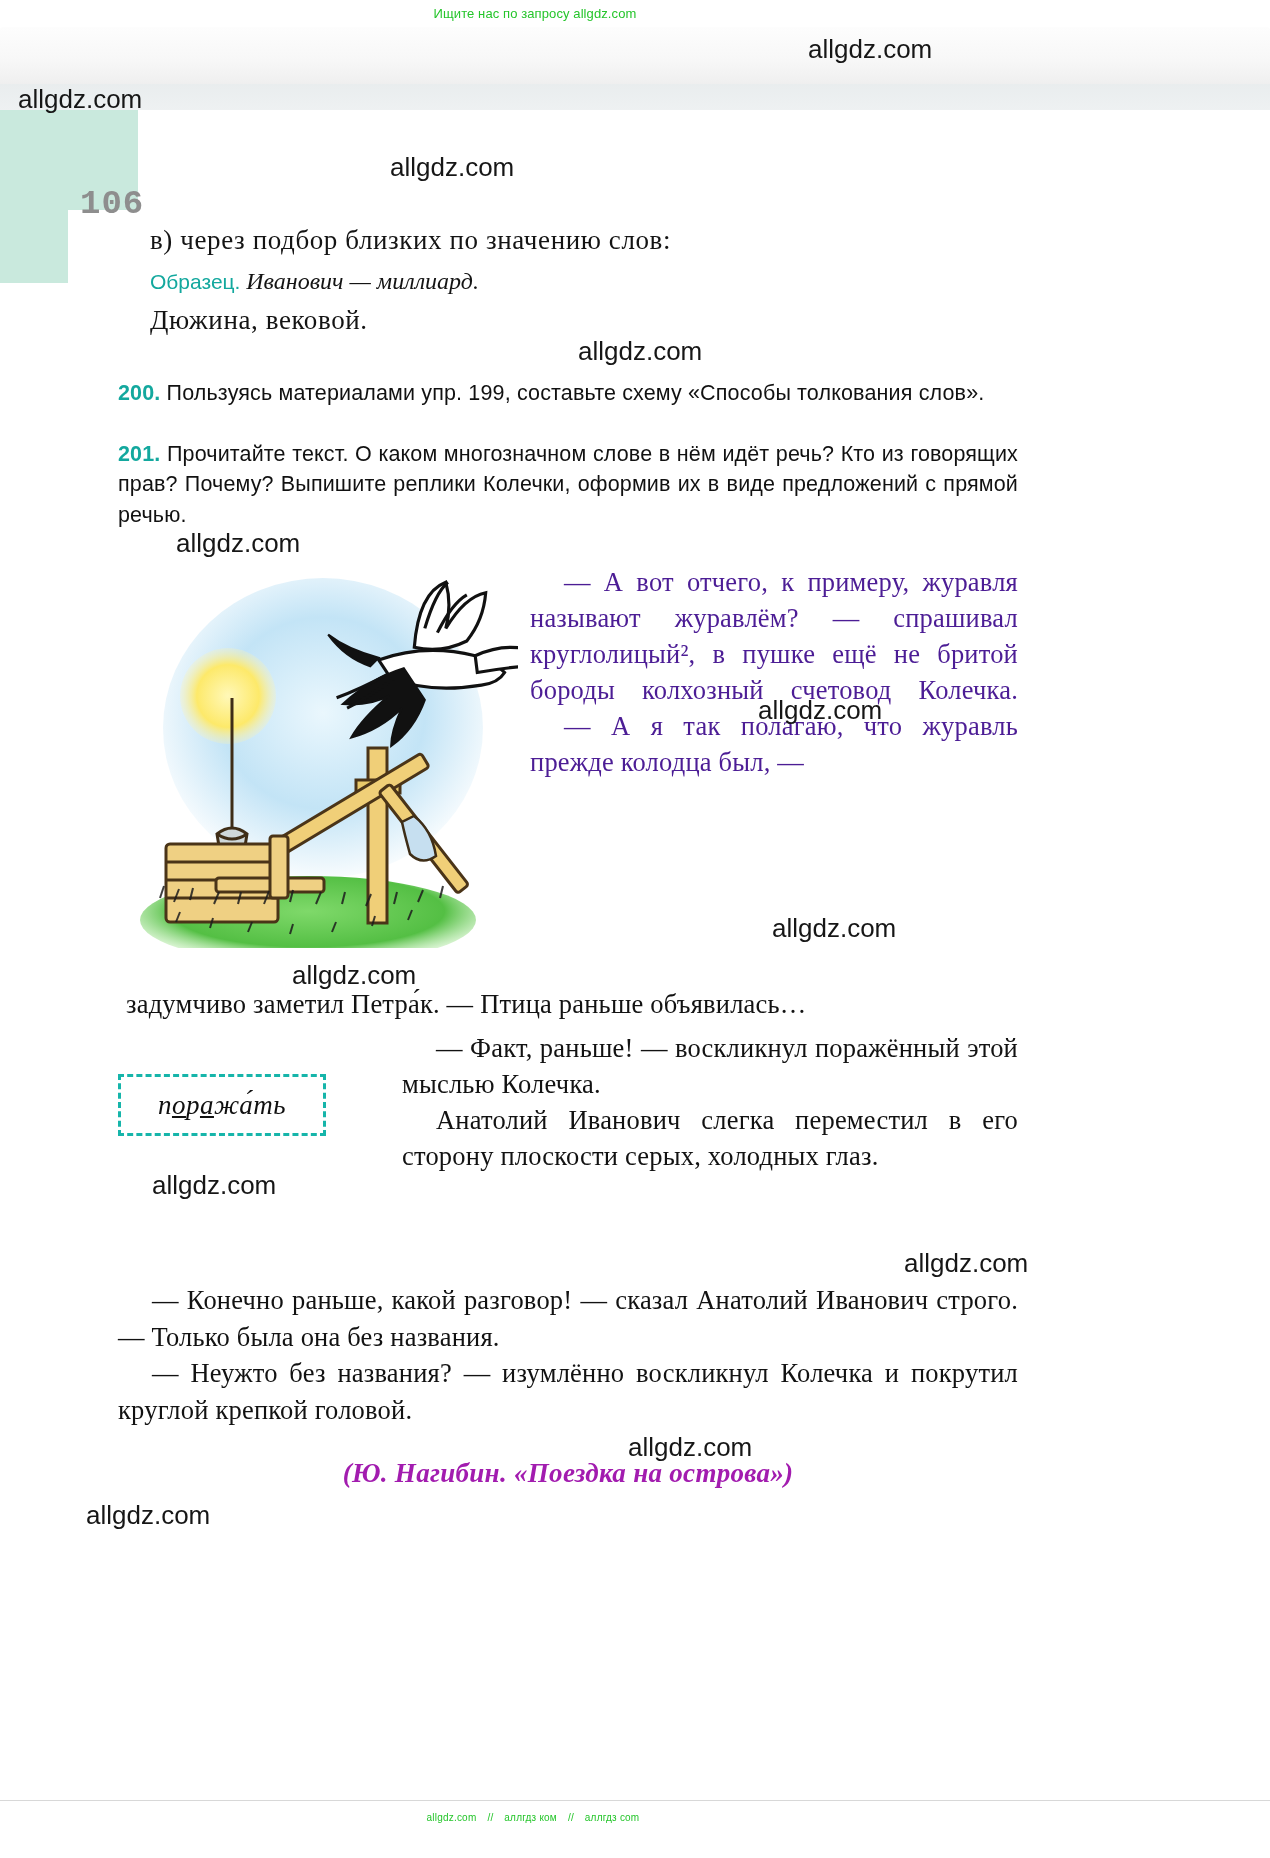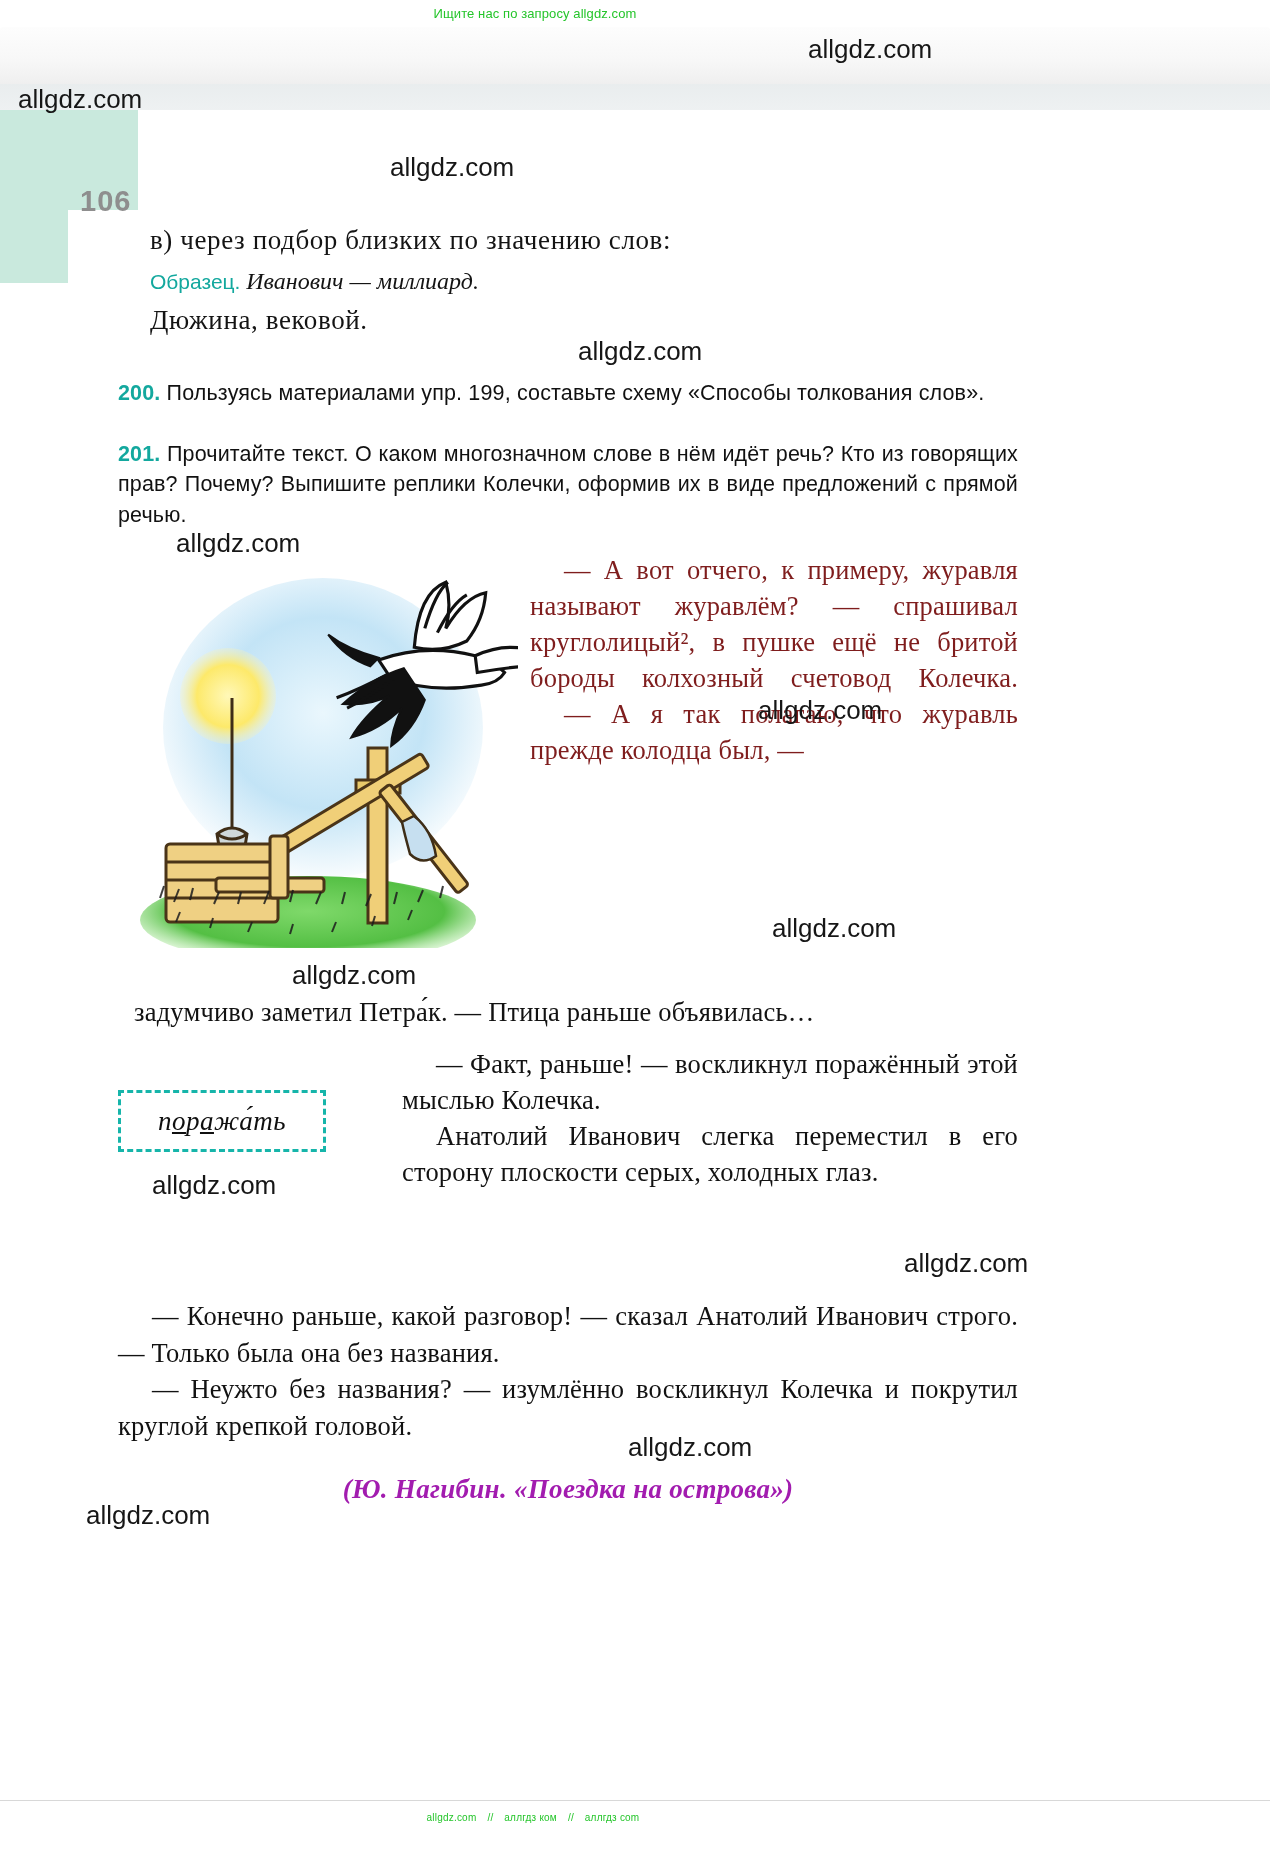--- a/index.html
+++ b/index.html
@@ -67,22 +67,22 @@
   .corner-block-b {
     position: absolute;
     left: 0; top: 210px;
     width: 68px; height: 73px;
     background: #c9e9dd;
   }
 
   .folio {
     position: absolute;
     left: 80px; top: 185px;
-    font-family: Liberation Sans, sans-serif;
-    font-size: 29px;
+    font-family: Liberation Mono, monospace;
+    font-size: 34px;
     font-weight: bold;
     color: #8e8e8e;
     letter-spacing: 1px;
   }
 
   
   .content {
     position: absolute;
     left: 118px;
     top: 225px;
@@ -137,41 +137,41 @@
     margin-top: 18px;
   }
   .illus {
     position: absolute;
     left: 0; top: 0;
     width: 400px; height: 400px;
     overflow: hidden;
   }
   .right-col {
     position: absolute;
-    left: 412px; top: 4px;
+    left: 412px; top: 16px;
     width: 488px;
     font-family: "Liberation Serif", serif;
     font-size: 26.5px;
-    color: #7f1d1d;
+    color: #4c1d95;
     line-height: 1.36;
     text-align: justify;
     text-align-last: justify;
     letter-spacing: 0.2px;
   }
   .right-col p { margin: 0; text-indent: 34px; }
   .right-col p.last { text-align-last: left; }
 
   .full-col {
     font-family: "Liberation Serif", serif;
     font-size: 26.5px;
     color: #121212;
     line-height: 1.36;
     text-align: justify;
     letter-spacing: 0.2px;
-    margin: 16px;
+    margin: 8px;
   }
   .full-col p { margin: 0; text-indent: 0; }
 
   
   .vocab-wrap { position: relative; margin-top: 8px; height: 250px; }
   .vocab-box {
     position: absolute;
     left: 0; top: 44px;
     width: 208px; height: 62px;
     border: 3px dashed #16b5aa;

